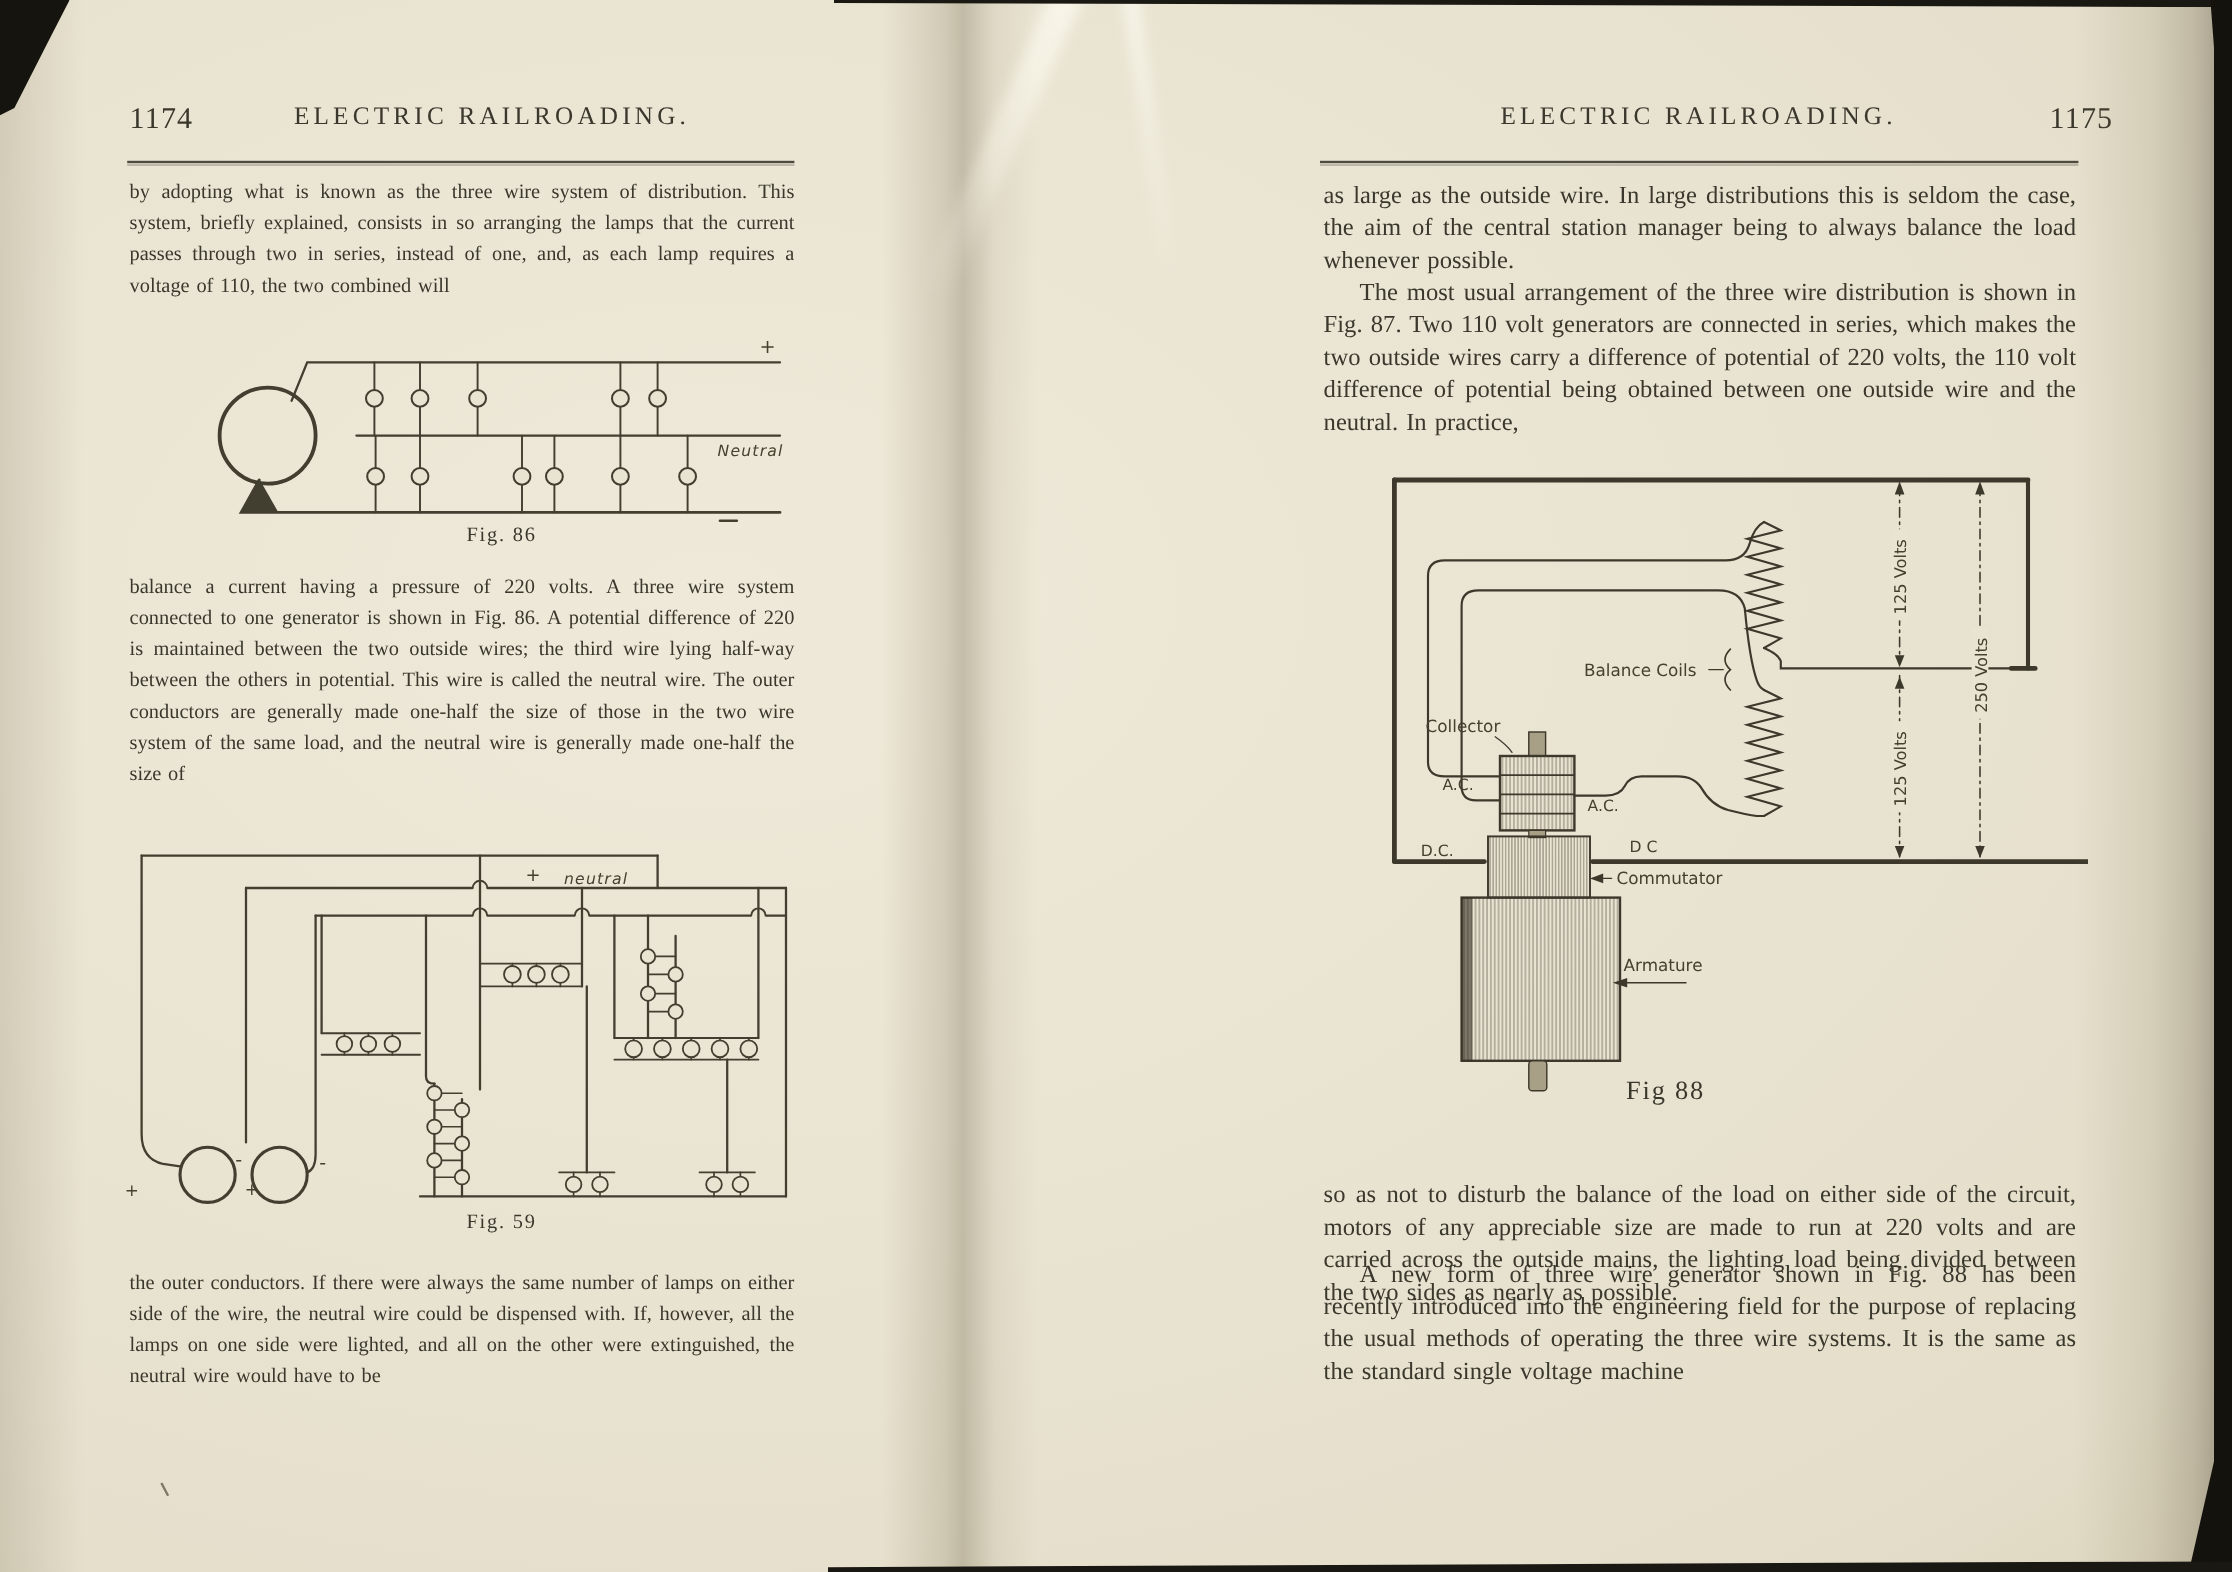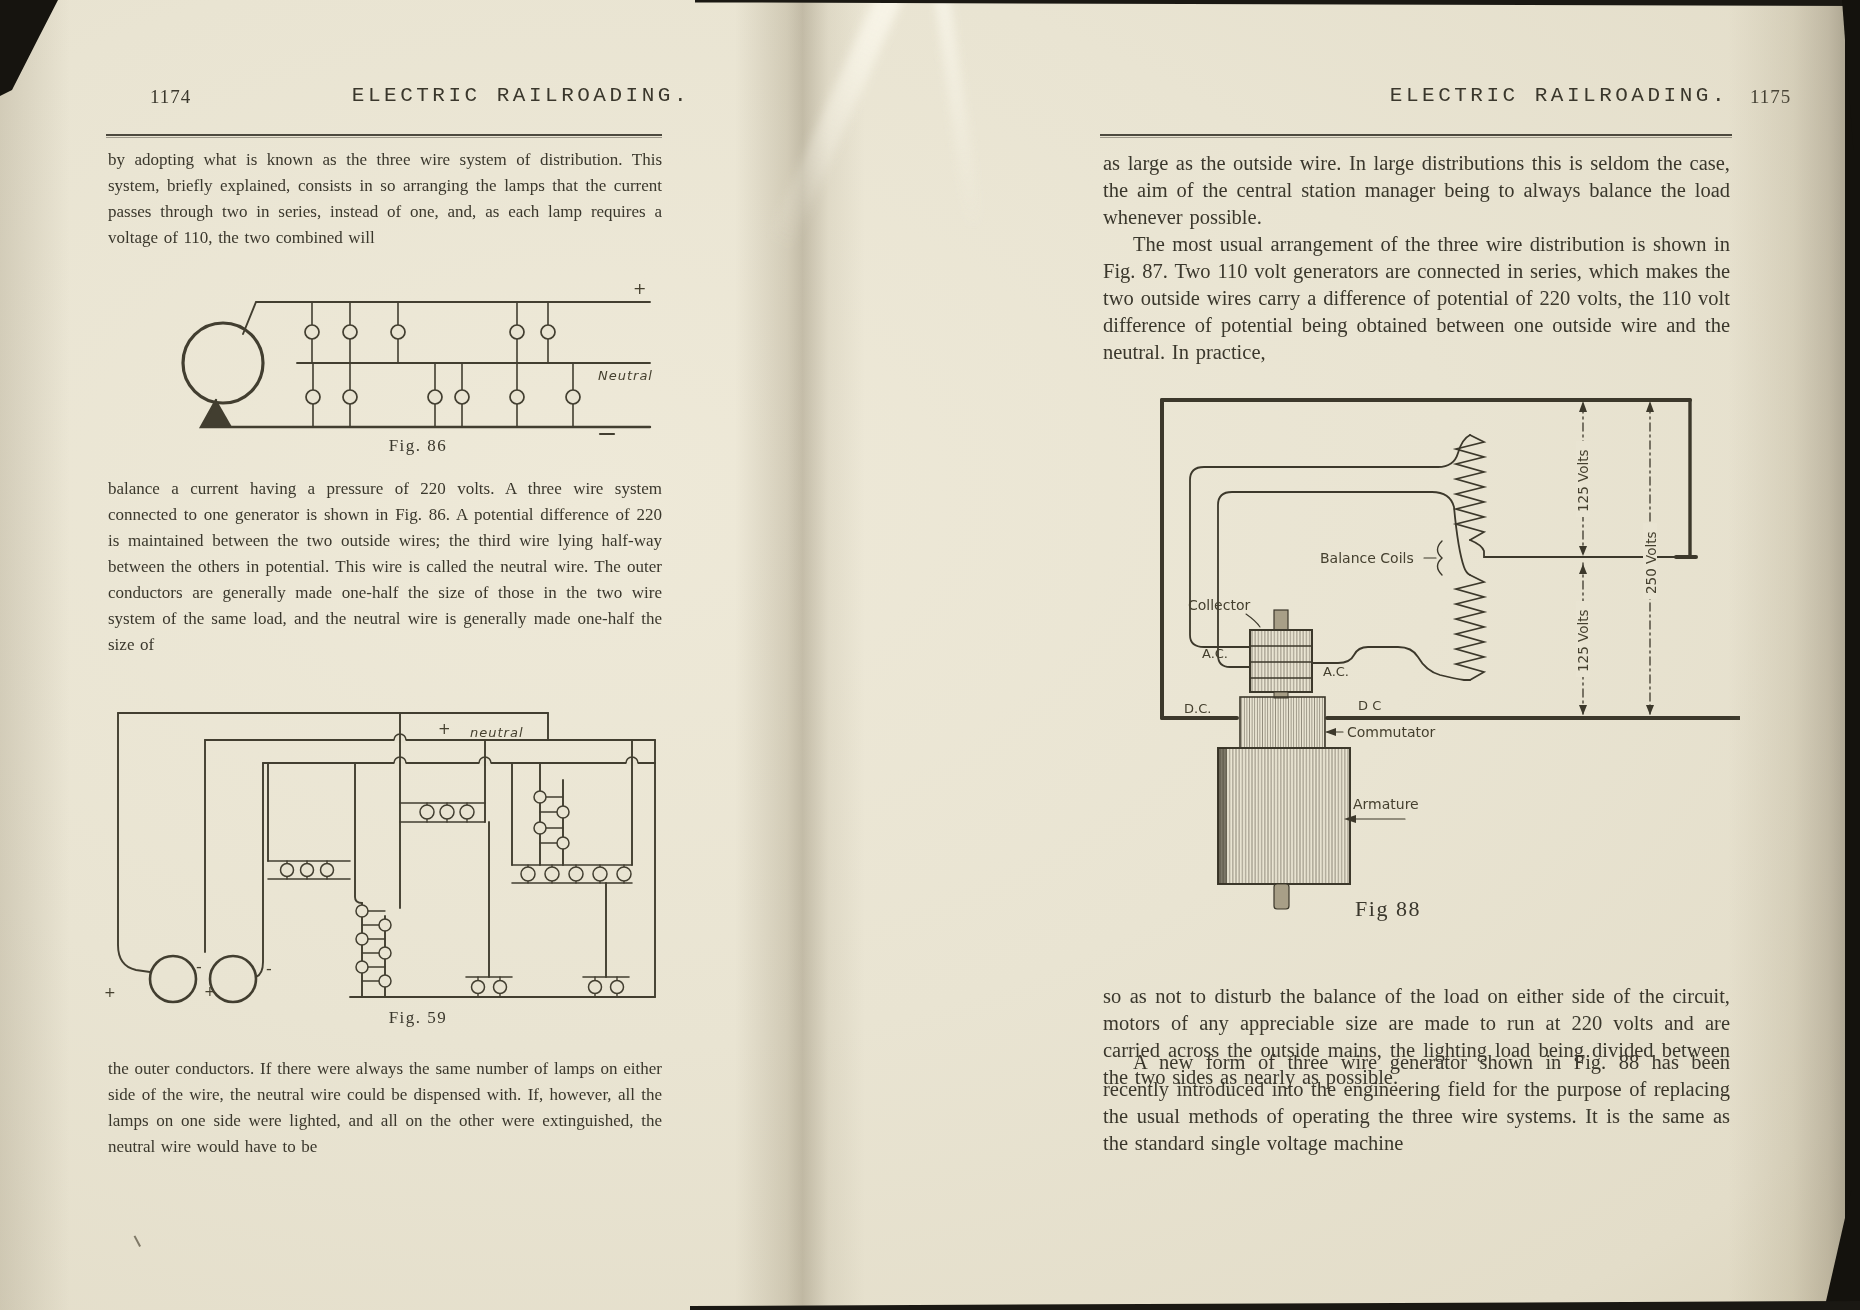--- a/index.html
+++ b/index.html
@@ -6,22 +6,22 @@
   html,body { background:#cfc9b6; }
   .stage {
     position:relative; width:1860px; height:1310px; overflow:hidden;
     background: radial-gradient(ellipse at 32% 38%, #eee9d8 0%, #e9e4d2 48%, #e3ddc9 88%, #ddd6bf 100%);
     font-family:"Liberation Serif", serif; color:#38352a;
   }
   .abs { position:absolute; }
   .body-text { font-size:17px; line-height:26px; text-align:justify; color:#3a372c; word-spacing:.08em; }
   .body-text.rt { font-size:20.5px; line-height:27px; }
   .indent { text-indent:30px; }
-  .running-title { font-size:21px; letter-spacing:3.5px; text-align:right; color:#3a372c; white-space:nowrap;font-family:Liberation Mono, monospace; }
-  .page-num { font-size:19px; letter-spacing:1px; color:#3a372c;margin-left:42px; }
+  .running-title { font-size:21px; letter-spacing:3.5px; text-align:center; color:#3a372c; white-space:nowrap; }
+  .page-num { font-size:25px; letter-spacing:1px; color:#3a372c; }
   .rule { height:4px; border-top:2px solid rgba(56,53,43,.88); border-bottom:1px solid rgba(56,53,43,.42); }
   .fig-caption { font-size:17px; text-align:center; letter-spacing:1.5px; color:#3a372c; }
   svg { display:block; }
   svg text { font-family:"DejaVu Sans", sans-serif; fill:#45402f; }
   .shade { pointer-events:none; }
 </style>
 </head>
 <body>
 
 <div class="stage">

